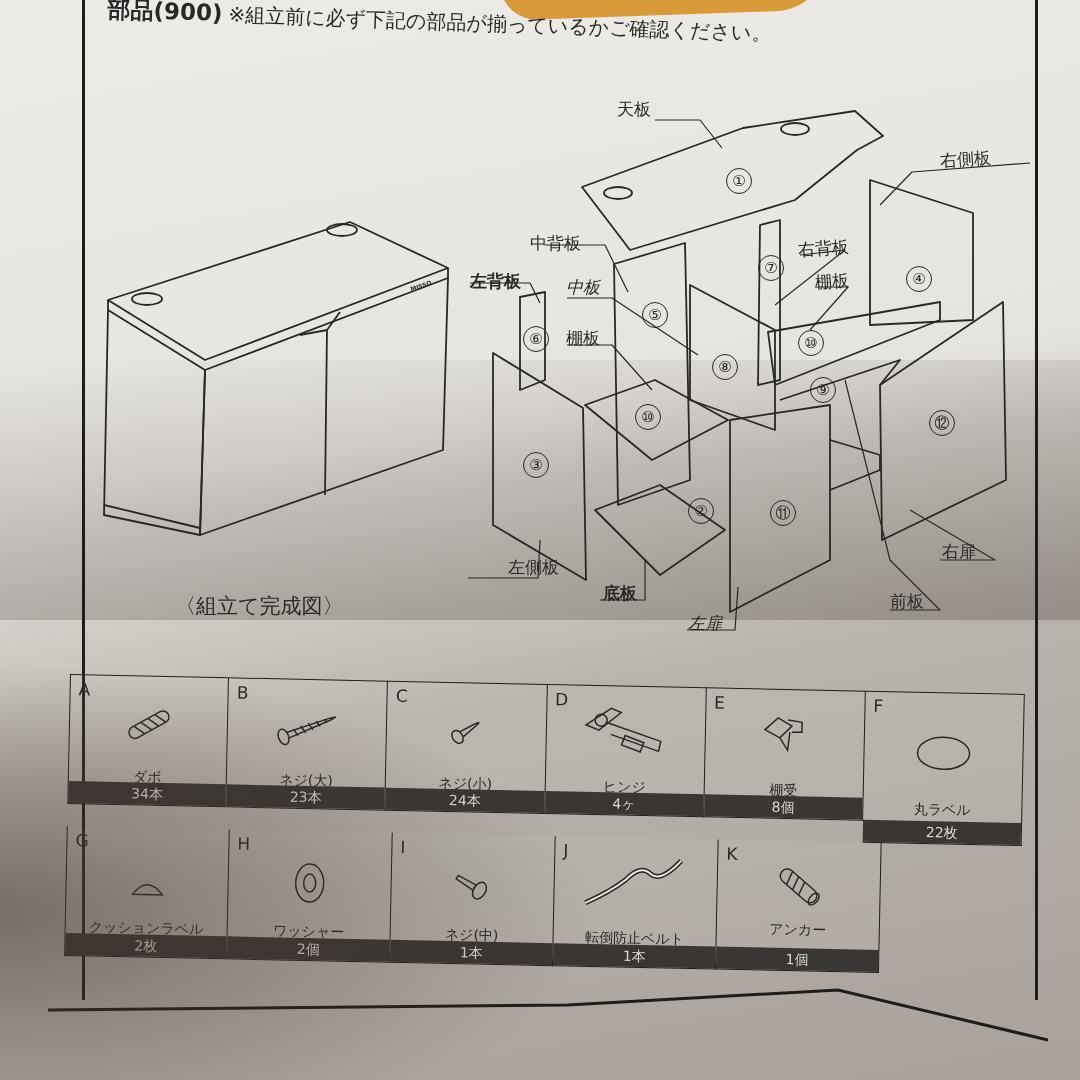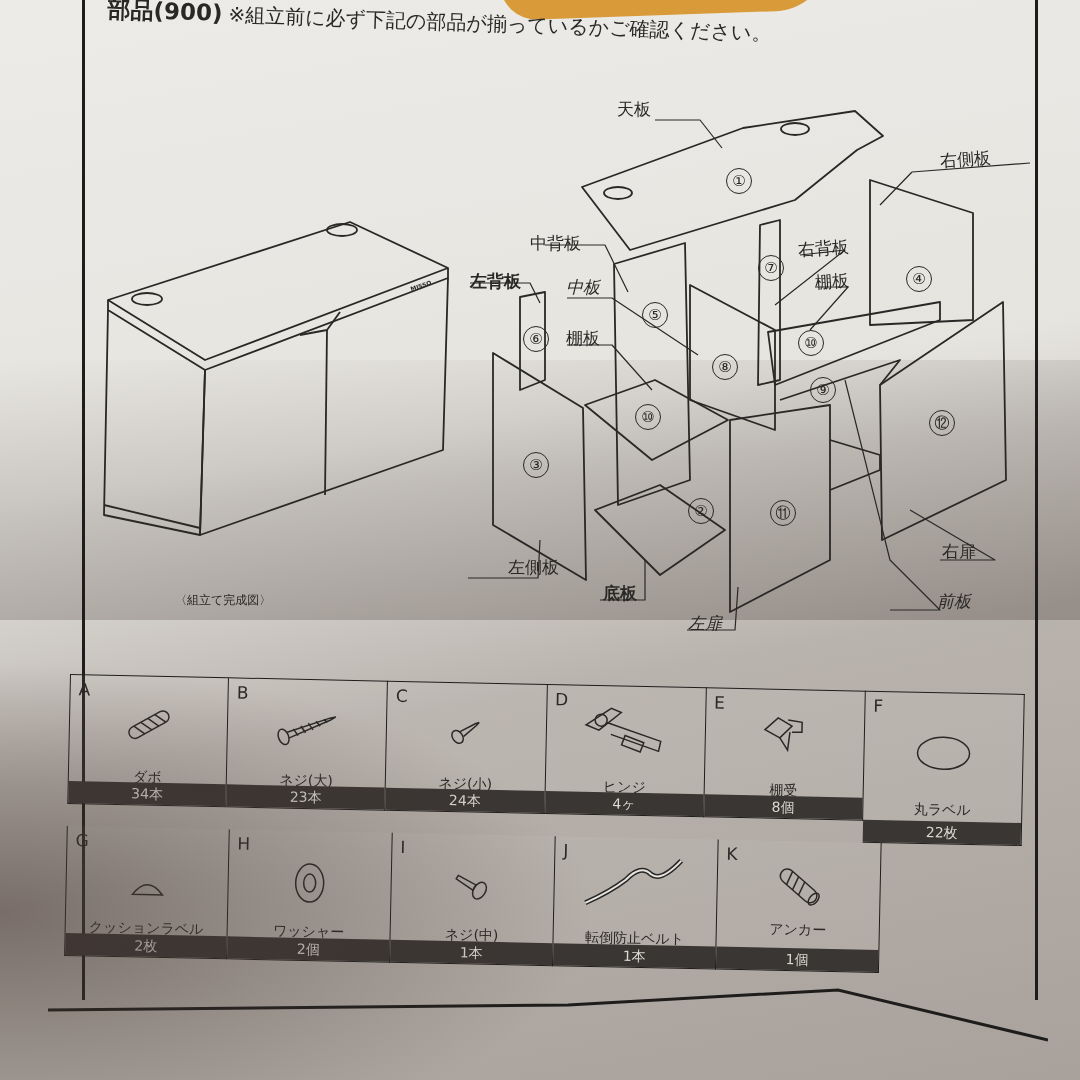--- a/index.html
+++ b/index.html
@@ -34,21 +34,21 @@
     position:absolute; left:108px; top:-6px; font-size:23px; font-weight:bold;
     transform:rotate(2deg); transform-origin:left top; white-space:nowrap;
   }
   .heading .note { font-weight:normal; font-size:20px; margin-left:6px; }
   .diagram { position:absolute; left:0; top:0; width:1080px; height:660px; }
   .lbl { position:absolute; font-size:17px; white-space:nowrap; }
   .num {
     position:absolute; width:24px; height:24px; border:1.5px solid #2a2826; border-radius:50%;
     font-size:15px; line-height:24px; text-align:center;
   }
-  .caption { position:absolute; left:175px; top:592px; font-size:12px; }
+  .caption { position:absolute; left:175px; top:592px; font-size:21px; }
   .parts-table {
     position:absolute; left:70px; top:674px; width:955px;
     transform:rotate(1.2deg); transform-origin:left top;
   }
   .row { display:flex; }
   .cell {
     width:163px; height:130px; border:1.5px solid #1f1d1b; position:relative;
     box-sizing:border-box; background:rgba(255,255,255,0.05);
   }
   .cell + .cell { border-left:none; }
@@ -145,21 +145,21 @@
 <div class="num" style="left:635px;top:404px;">⑩</div>
 <div class="num" style="left:810px;top:377px;">⑨</div>
 <div class="num" style="left:523px;top:452px;">③</div>
 <div class="num" style="left:688px;top:498px;">②</div>
 <div class="num" style="left:770px;top:500px;">⑪</div>
 <div class="num" style="left:929px;top:410px;">⑫</div>
 <div class="lbl" style="left:492px;top:556px;margin-left:16px;">左側板</div>
 <div class="lbl" style="left:603px;top:582px;font-weight:bold;">底板</div>
 <div class="lbl" style="left:688px;top:612px;font-style:italic;">左扉</div>
 <div class="lbl" style="left:942px;top:540px;">右扉</div>
-<div class="lbl" style="left:937px;top:590px;font-style:italic;">前板</div>
+<div class="lbl" style="left:890px;top:590px;">前板</div>
 
 <div class="lbl" style="left:410px;top:282px;font-size:6px;transform:rotate(-18deg);font-weight:bold;">MISSO</div>
 <div class="caption">〈組立て完成図〉</div>
 
 <div class="parts-table">
   <div class="row">
     <div class="cell">
       <span class="letter">A</span>
       <svg class="icon" width="60" height="40">
           <g transform="rotate(-30 30 20)" fill="none" stroke="#2a2826" stroke-width="1.5">

